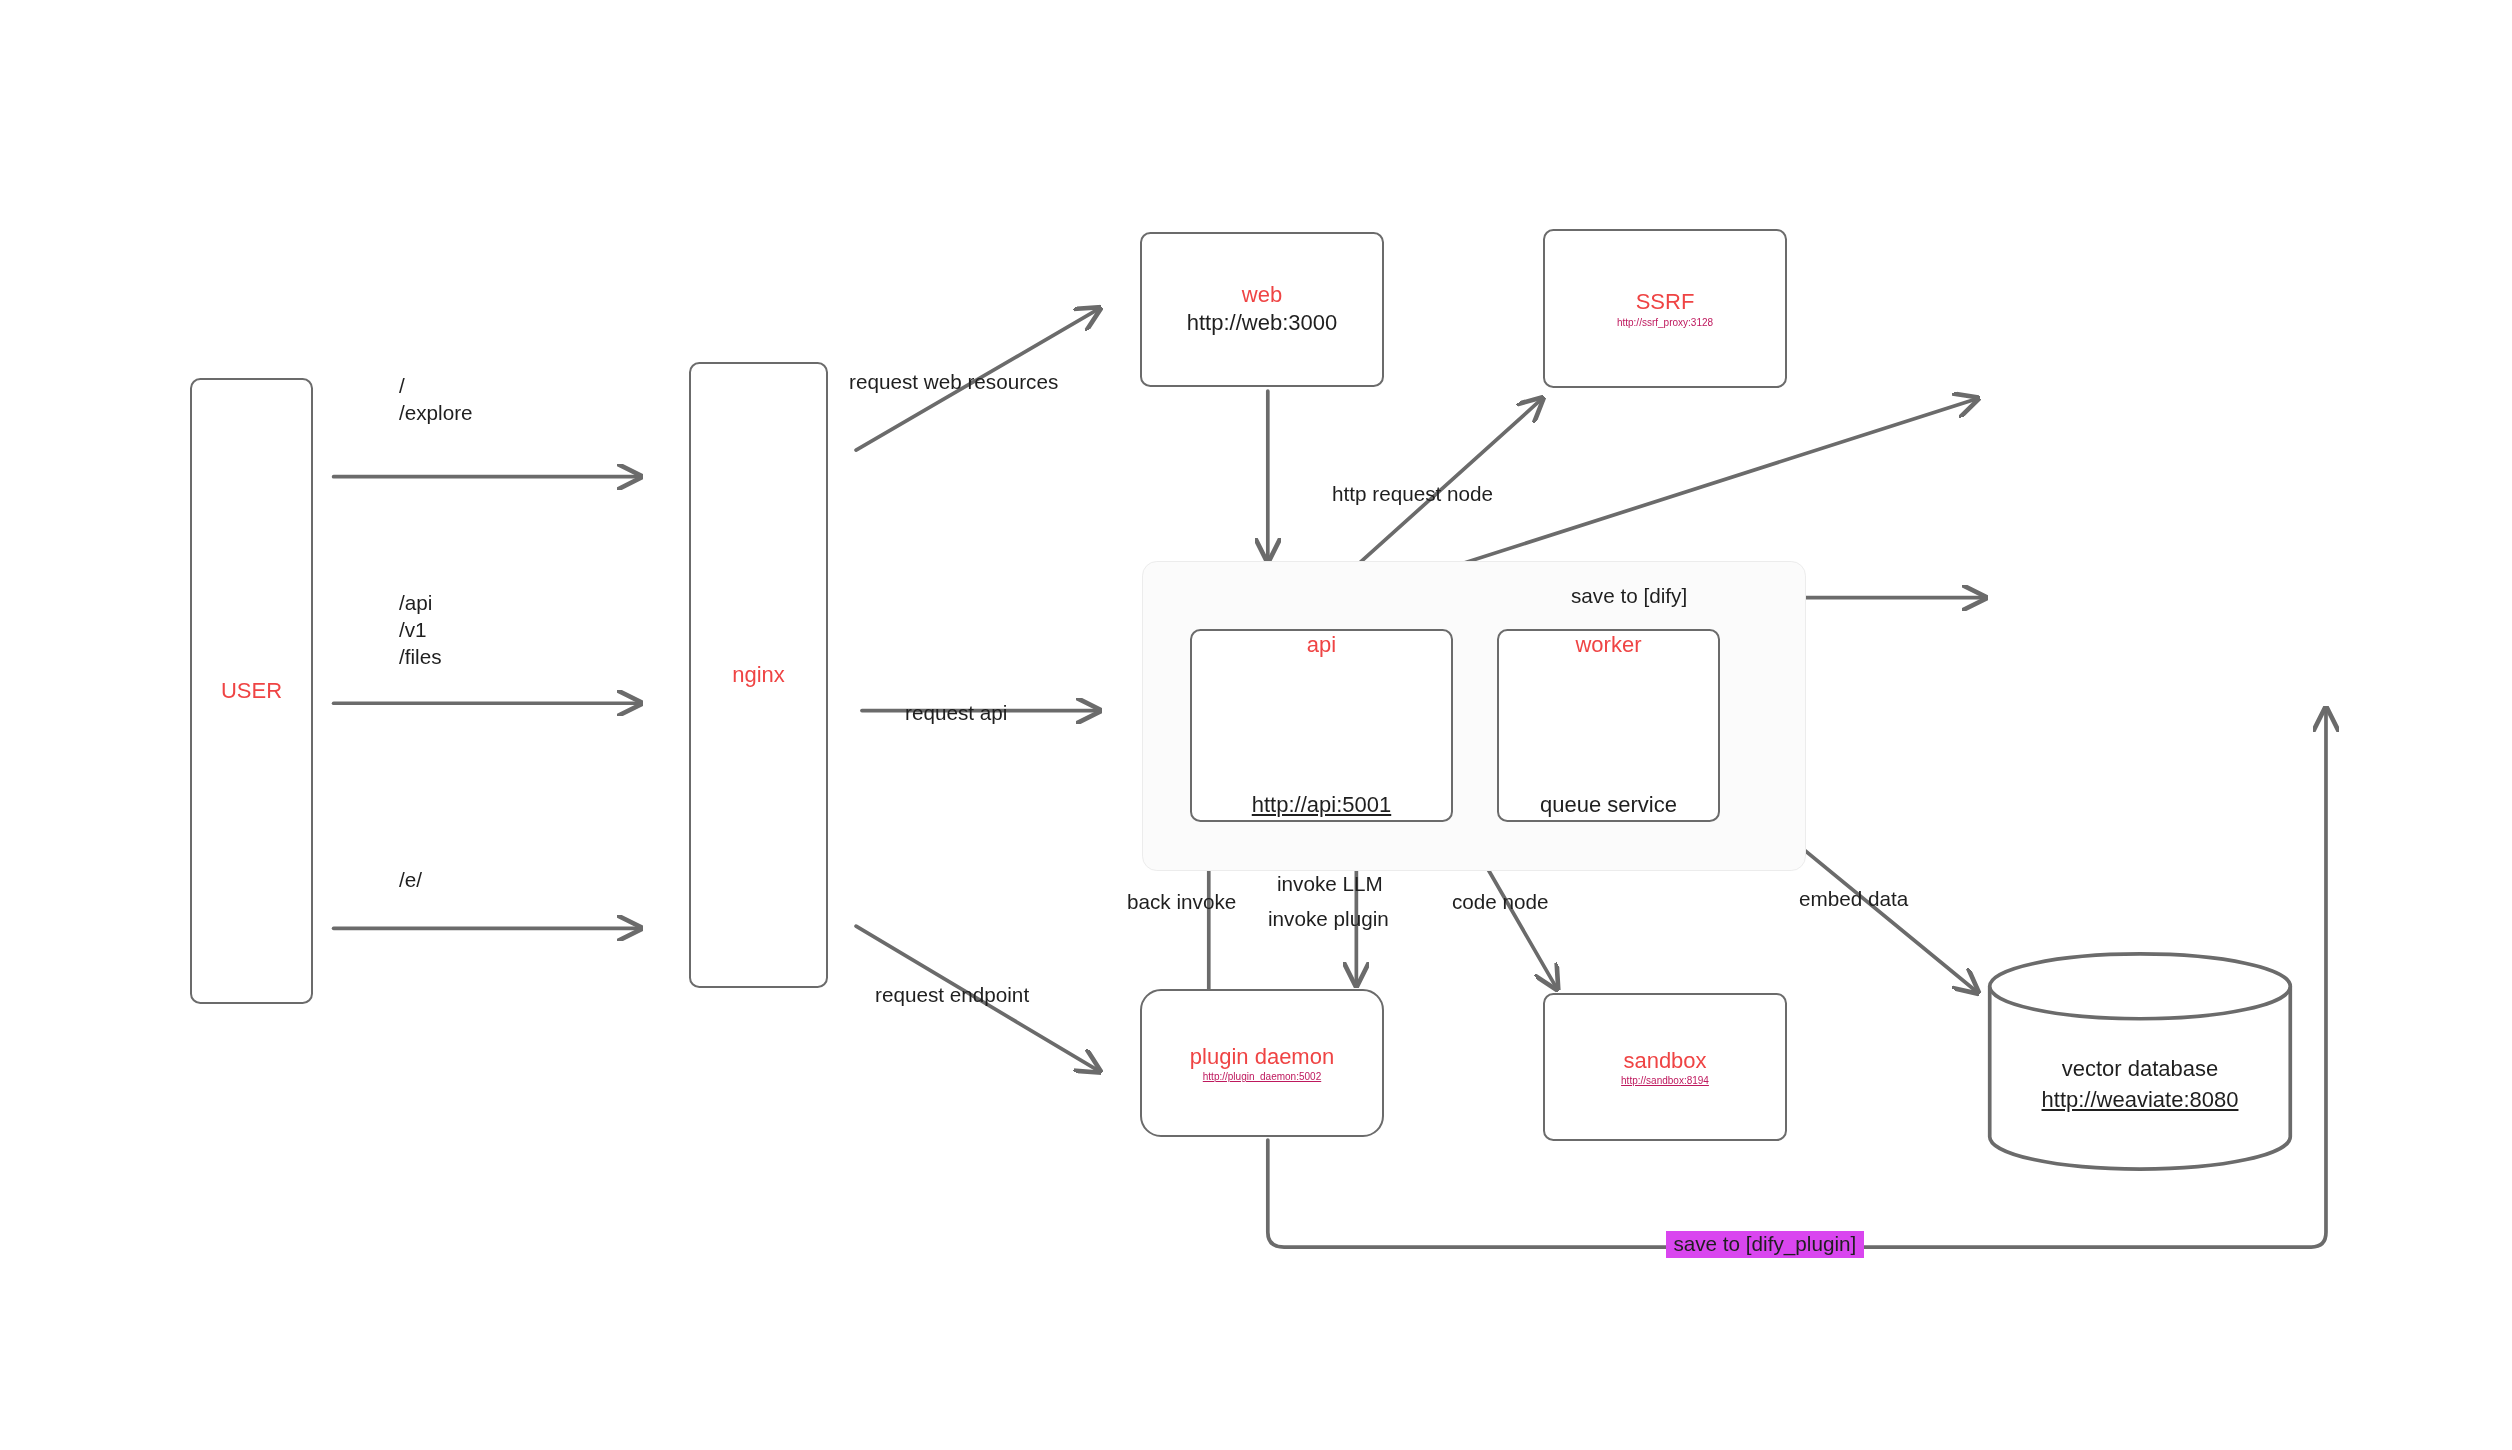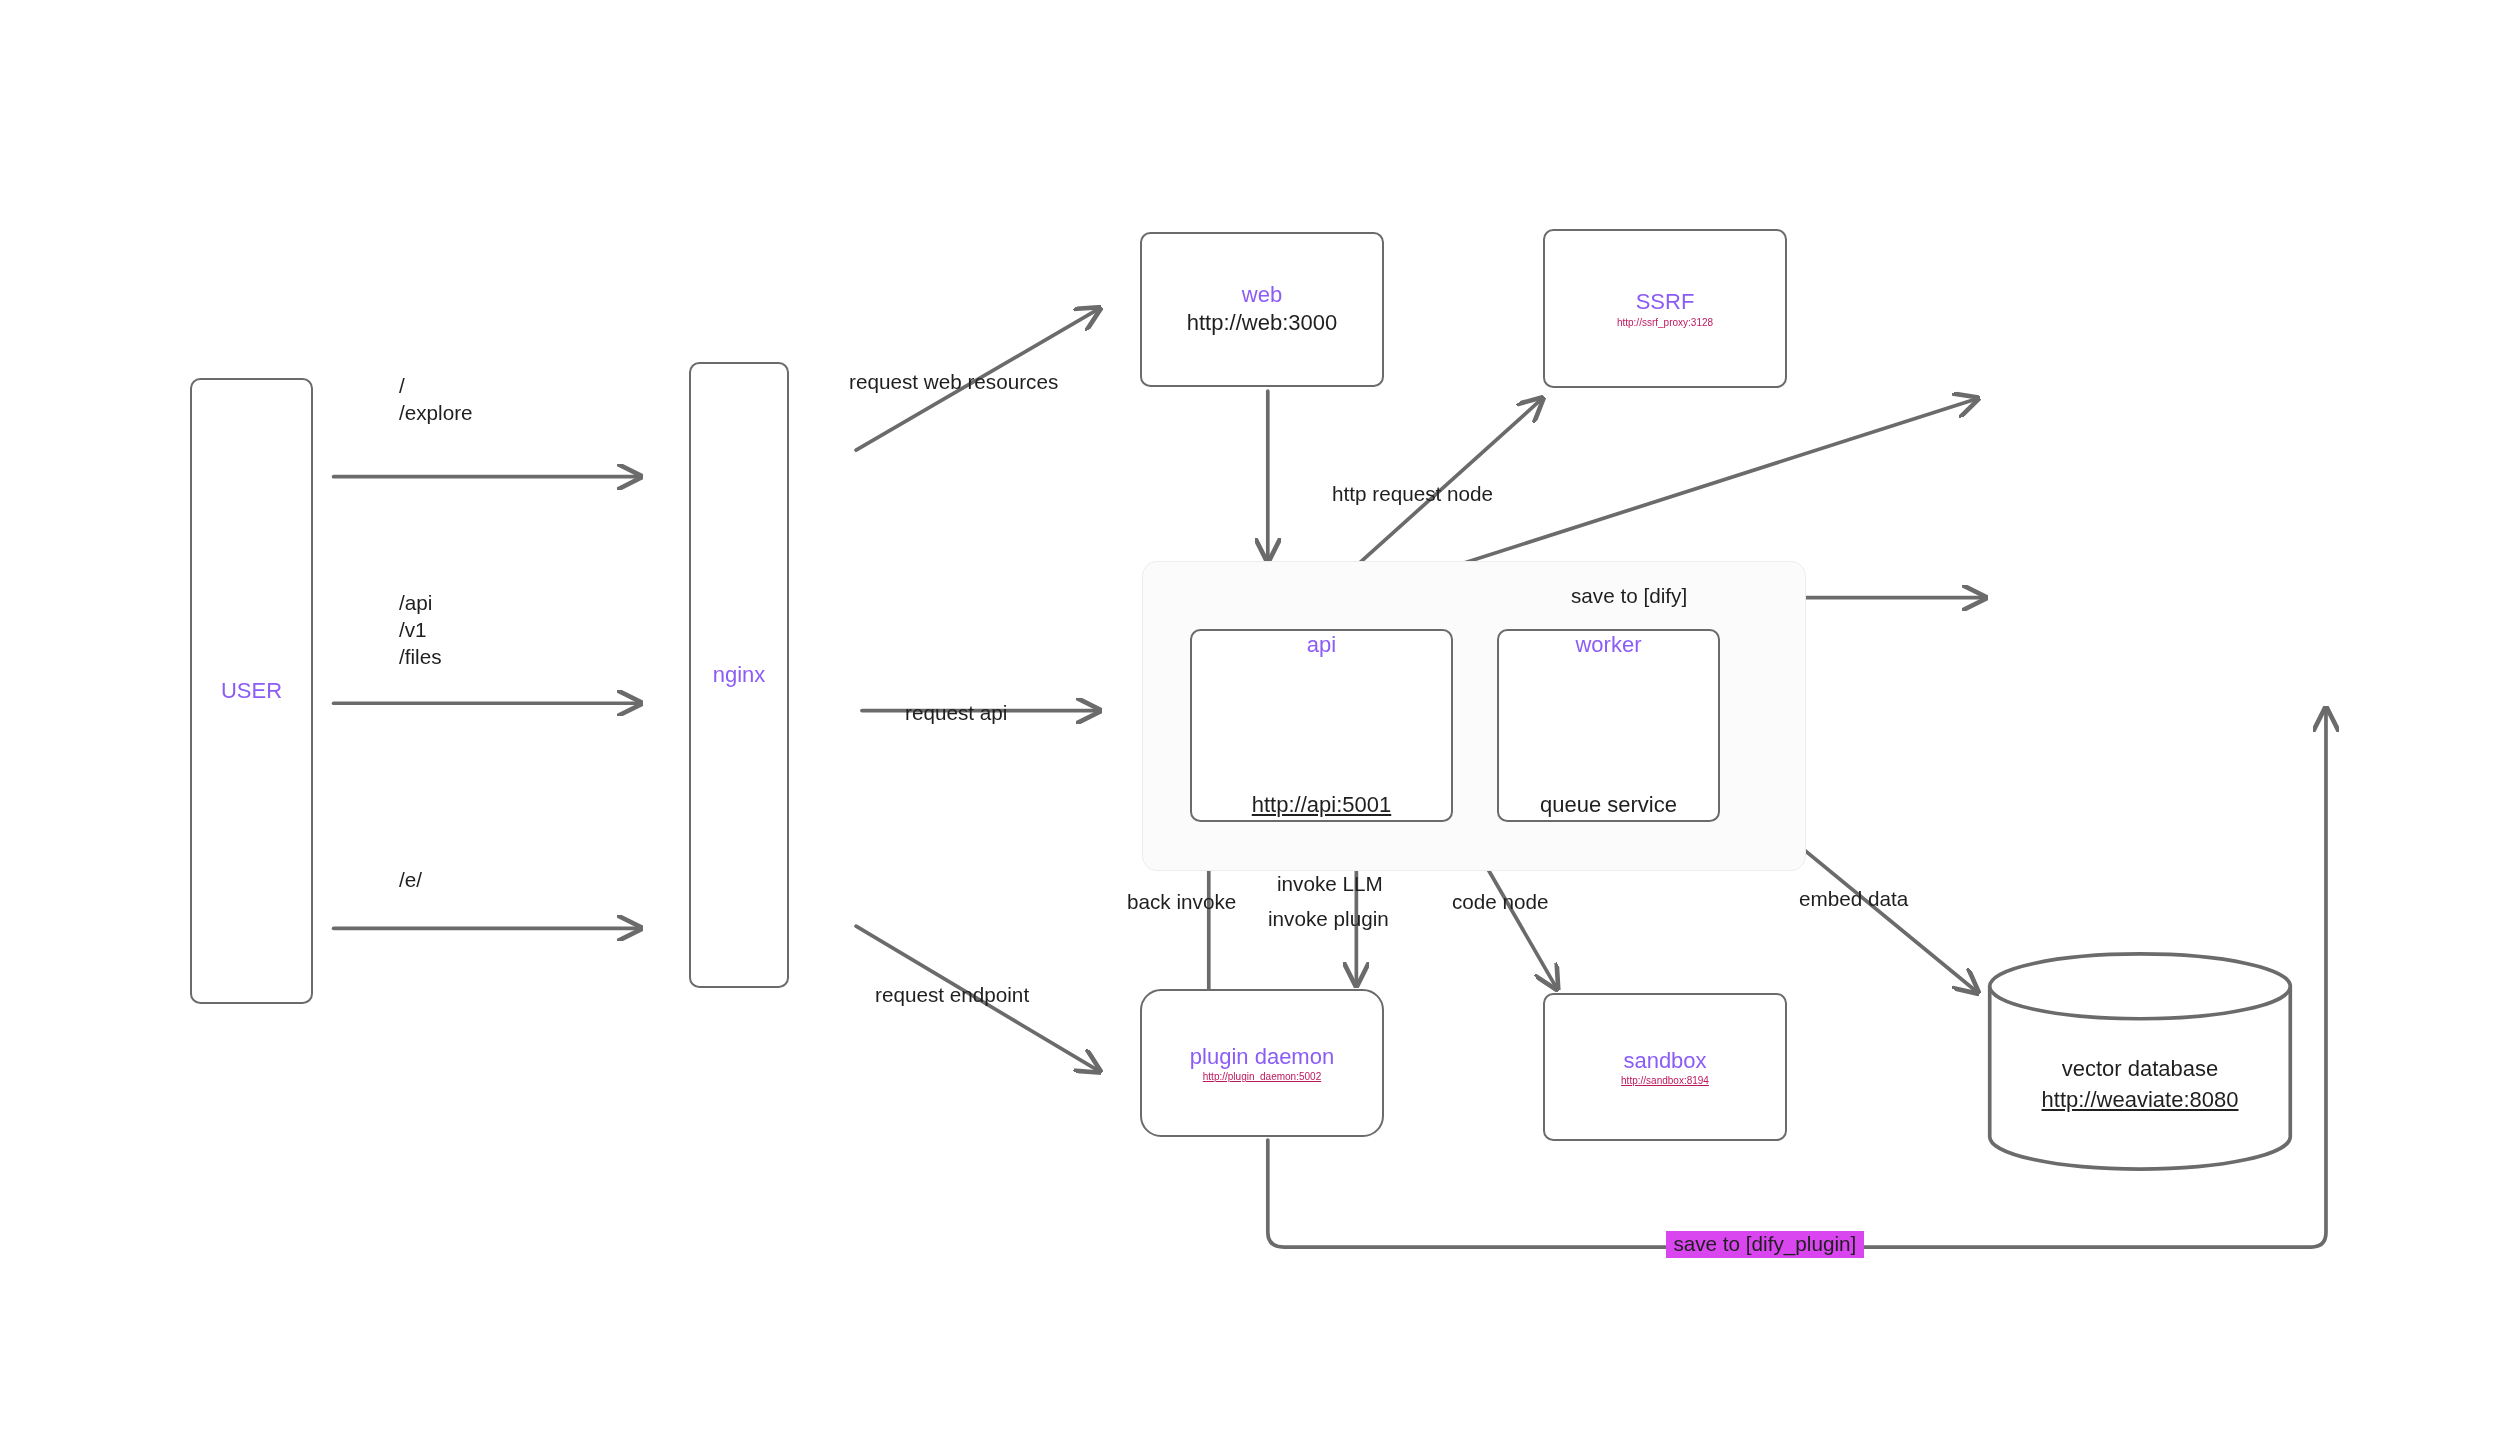--- a/index.html
+++ b/index.html
@@ -34,21 +34,21 @@
     background: #ffffff;
     display: flex;
     flex-direction: column;
     align-items: center;
     justify-content: center;
     text-align: center;
   }
   .node .title {
     font-size: 22px;
     line-height: 1.25;
-    color: #8b5cf6;
+    color: #ef4444;
   }
   .node .sub {
     font-size: 22px;
     line-height: 1.3;
     color: #1f1f1f;
   }
   .node .sub-small {
     font-size: 10px;
     line-height: 1.3;
     color: #be185d;
@@ -128,21 +128,21 @@
       <path d="M 1718 1545 L 1718 1670 Q 1718 1690 1740 1690 L 3132 1690 Q 3152 1690 3152 1670 L 3152 960"></path>
     </g>
   </svg>
 
   <div class="group-box" style="left:1142px; top:561px; width:664px; height:310px;"></div>
 
   <div class="node" style="left:190px; top:378px; width:123px; height:626px;">
     <div class="title">USER</div>
   </div>
 
-  <div class="node" style="left:689px; top:362px; width:100px; height:626px;">
+  <div class="node" style="left:689px; top:362px; width:139px; height:626px;">
     <div class="title">nginx</div>
   </div>
 
   <div class="node" style="left:1140px; top:232px; width:244px; height:155px;">
     <div class="title">web</div>
     <div class="sub">http://web:3000</div>
   </div>
 
   <div class="node" style="left:1543px; top:229px; width:244px; height:159px;">
     <div class="title">SSRF</div>

